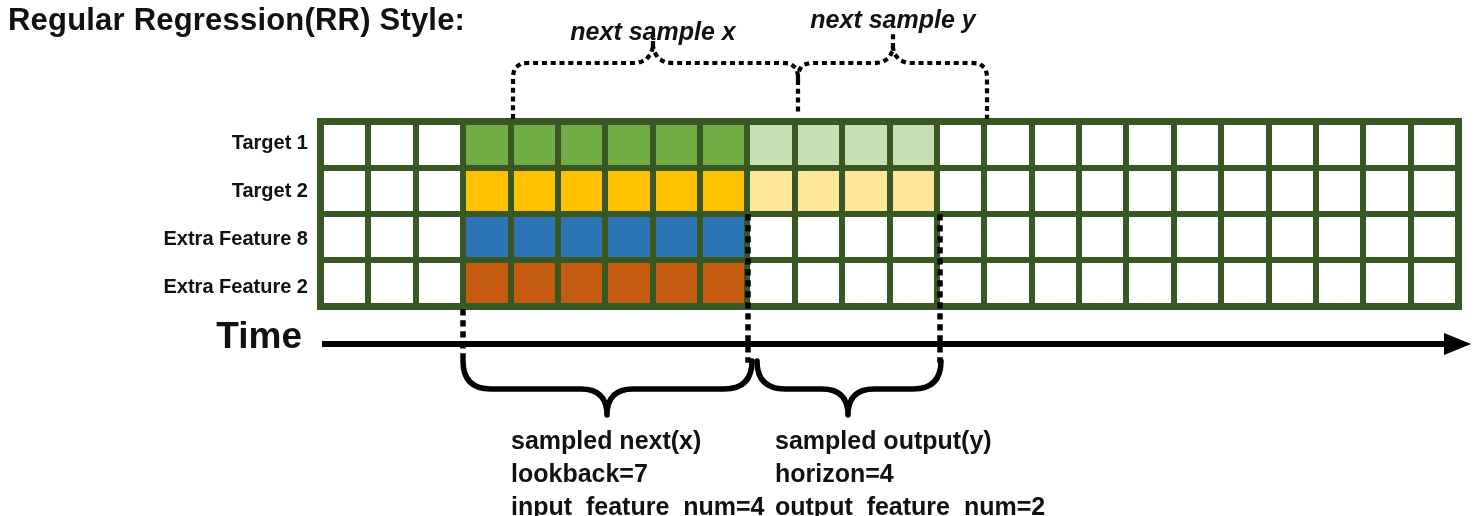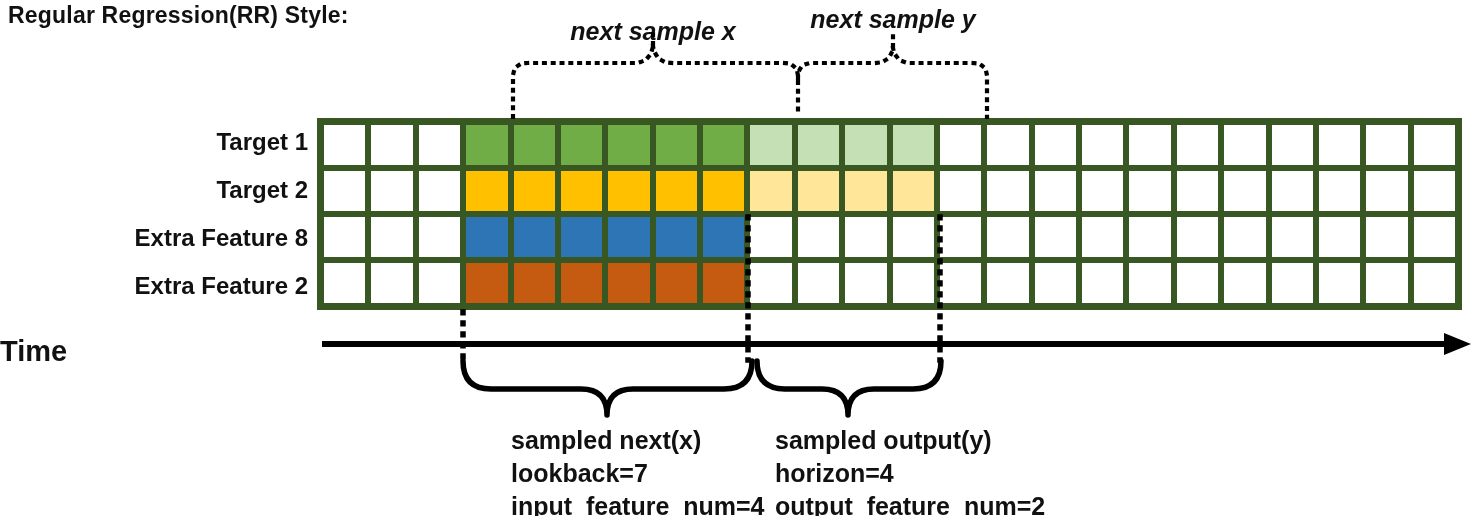--- a/index.html
+++ b/index.html
@@ -1,25 +1,25 @@
 <!DOCTYPE html>
 <html><head>
 <meta charset="utf-8">
 <style>
   html,body{margin:0;padding:0;background:#fff;}
   .stage{
     position:relative;width:1476px;height:516px;background:#ffffff;overflow:hidden;
     font-family:"Liberation Sans",sans-serif;color:#111;
   }
-  .title{position:absolute;left:8px;top:2px;font-size:23px;font-weight:700;letter-spacing:.2px;white-space:nowrap;}
+  .title{position:absolute;left:8px;top:2px;font-size:31px;font-weight:700;letter-spacing:.2px;white-space:nowrap;}
   .top-label{position:absolute;top:5px;width:280px;text-align:center;font-style:italic;font-weight:600;font-size:25px;white-space:nowrap;}
   #lbl-next-x{left:513px;margin-top:12px;}
   #lbl-next-y{left:753px;}
-  .row-label{position:absolute;left:0;width:308px;text-align:right;font-size:24px;line-height:32px;font-weight:700;white-space:nowrap;}
-  .time-label{position:absolute;left:0;width:302px;text-align:left;top:335px;font-size:29px;font-weight:700;}
+  .row-label{position:absolute;left:0;width:308px;text-align:right;font-size:20px;line-height:32px;font-weight:700;white-space:nowrap;}
+  .time-label{position:absolute;left:0;width:302px;text-align:right;top:315px;font-size:37px;font-weight:700;}
   .grid{
     position:absolute;left:317px;top:118px;width:1145px;height:192px;
     display:grid;gap:6px;padding:7px;box-sizing:border-box;grid-auto-rows:1fr;
   }
   .cell{background:#ffffff;}
   .overlay{position:absolute;left:0;top:0;pointer-events:none;}
   .note{position:absolute;top:424px;font-size:25px;line-height:33px;font-weight:600;white-space:nowrap;}
   #note-input{left:511px;}
   #note-output{left:775px;}
 </style>

